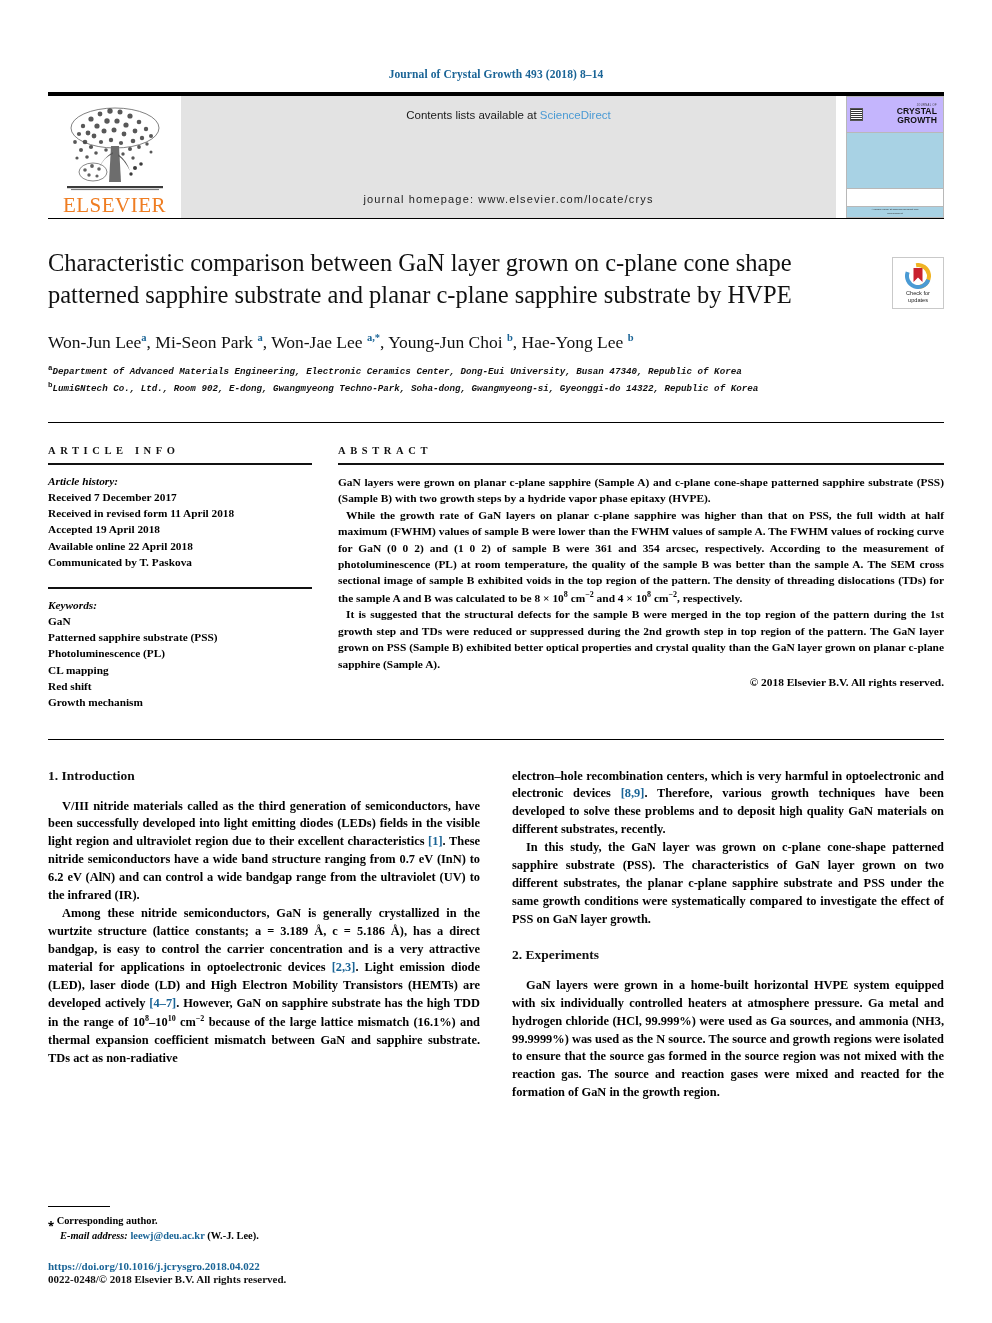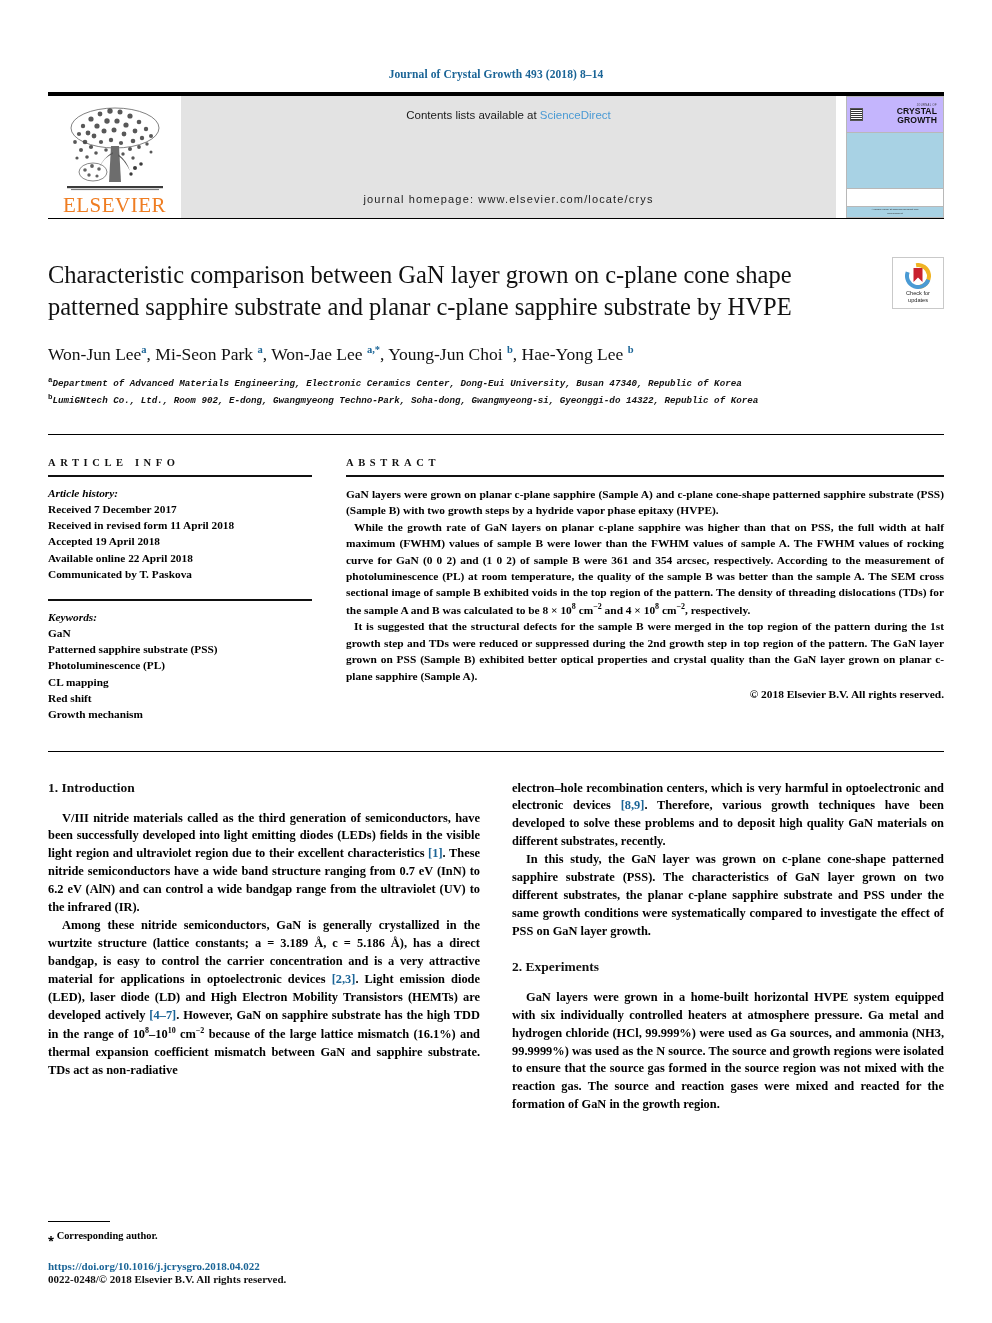--- a/index.html
+++ b/index.html
@@ -67,21 +67,21 @@
     font-family:"Liberation Sans", sans-serif; font-weight:bold; font-size:8.6px;
     line-height:1.02; color:#111; letter-spacing:0.1px;
   }
   .cover-band { background:#a8d2e4; }
   .cover-band-big { flex: 0 0 56px; border-bottom:1px solid #b8b8b8;}
   .cover-white { flex:0 0 18px; background:#fff; border-bottom:1px solid #b8b8b8; }
   .cover-band-small { flex:1; display:flex; align-items:center; justify-content:center; }
   .cover-foot { font-family:"Liberation Sans", sans-serif; font-size:2.5px; color:#2a2a2a; text-align:center; line-height:1.5; }
 
   
-  .titleblock { padding-top: 40px; position:relative; }
+  .titleblock { padding-top: 28px; position:relative; }
   .paper-title {
     font-family:"Liberation Serif", serif;
     font-size: 24.5px; line-height: 1.30; color:#111;
     max-width: 760px; font-weight:400;
   }
   .authors {
     margin-top: 20px; font-size: 17.5px; color:#111; line-height:1.3;
   }
   .authors sup { font-size:10.5px; color:#1a6496; font-weight:bold; vertical-align:super; }
   .affils { margin-top: 10px; }
@@ -96,21 +96,21 @@
     display:flex; flex-direction:column; align-items:center; justify-content:center; gap:1px;
   }
   .cm-circle { width:26px; height:26px; position:relative; }
   .cm-label {
     font-family:"Liberation Sans", sans-serif; font-size:5.6px; line-height:1.15;
     text-align:center; color:#222;
   }
 
   
   .ia-rule-top { height:1px; background:#000; margin-top: 26px; }
-  .infoabs { display:flex; padding-top: 22px; gap: 8px; }
+  .infoabs { display:flex; padding-top: 22px; gap: 0; }
   .col-info { width: 290px; flex:0 0 290px; padding-right: 26px; }
   .col-abs  { flex: 1 1 auto; }
   .sechead {
     font-family:"Liberation Serif", serif; font-weight:bold; font-size:10.5px;
     letter-spacing: 4.6px; color:#111; margin-bottom: 7px;
   }
   .hr-dark { height: 1.6px; background:#111; }
   .info-group { padding-top: 8px; font-size: 11.3px; line-height: 1.44; }
   .info-group .it { font-style: italic; font-weight:bold; }
   .info-group div { font-weight:bold; }
@@ -336,17 +336,21 @@
       <div class="h2 spaced">2. Experiments</div>
       <p class="para">GaN layers were grown in a home-built horizontal HVPE system equipped with six individually controlled heaters at atmosphere pressure. Ga metal and hydrogen chloride (HCl, 99.999%) were used as Ga sources, and ammonia (NH3, 99.9999%) was used as the N source. The source and growth regions were isolated to ensure that the source gas formed in the source region was not mixed with the reaction gas. The source and reaction gases were mixed and reacted for the formation of GaN in the growth region.</p>
     </div>
   </div>
 
   <div class="footnote-wrap">
     <div class="fn-rule"></div>
     <div class="fn">
       <span class="star">⁎</span><span> Corresponding author.</span>
     </div>
+    <div class="fn" style="padding-left:12px">
+      <span class="ital">E-mail address:</span>
+      <span class="link">leewj@deu.ac.kr</span><span> (W.-J. Lee).</span>
+    </div>
     <div class="doi">https://doi.org/10.1016/j.jcrysgro.2018.04.022</div>
     <div class="issn">0022-0248/© 2018 Elsevier B.V. All rights reserved.</div>
   </div>
 
 </div>
 
 </body></html>

